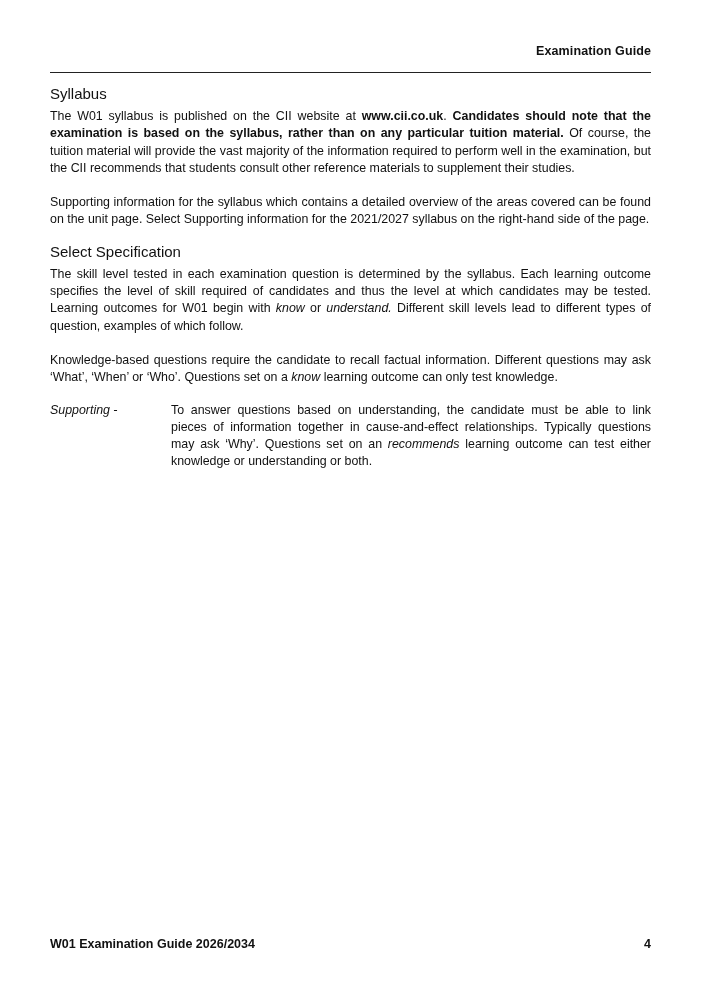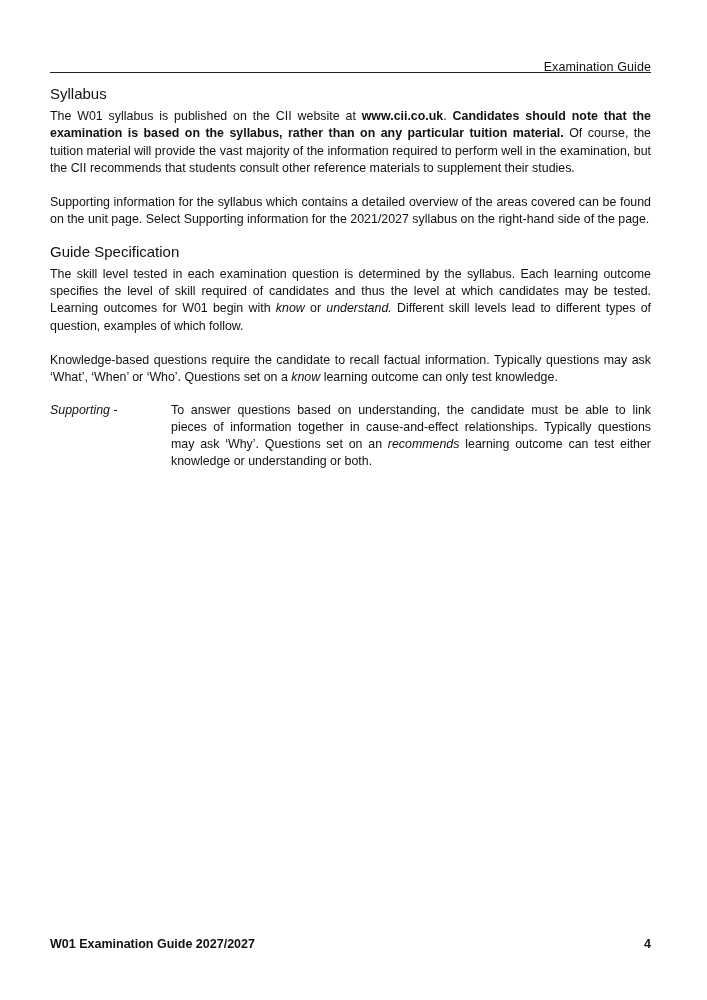--- a/index.html
+++ b/index.html
@@ -1,22 +1,22 @@
 <!DOCTYPE html>
 <html><head>
   <meta charset="utf-8">
   <style>
     html, body { margin: 0; padding: 0; background: #ffffff; }
     body {
       width: 707px; height: 1000px; position: relative; overflow: hidden;
       font-family: "Liberation Sans", sans-serif; color: #111;
     }
     .header-title {
-      position: absolute; right: 56px; top: 60px;
-      font-size: 12.5px; font-weight: normal; letter-spacing: 0.1px;
+      position: absolute; right: 56px; top: 44px;
+      font-size: 12.5px; font-weight: bold; letter-spacing: 0.1px;
     }
     .header-rule {
       position: absolute; left: 50px; right: 56px; top: 72px;
       border-top: 1.5px solid #222; height: 0;
     }
     .content {
       position: absolute; left: 50px; width: 601px; top: 84px;
       font-size: 12.4px; line-height: 17.3px;
     }
     h2 {
@@ -46,31 +46,31 @@
   <section>
     <h2>Syllabus</h2>
     <p><span>The W01 syllabus is published on the CII website at </span><b>www.cii.co.uk</b><span>.  </span><b>Candidates should note that the examination is based on the syllabus, rather than on any particular tuition material.</b><span>  Of course, the tuition material will provide the vast majority of the information required to perform well in the examination, but the CII recommends that students consult other reference materials to supplement their studies.</span></p>
     <div class="para-gap"></div>
     <p>Supporting information for the syllabus which contains a detailed overview of the areas covered can be found on the unit page. Select Supporting information for the 2021/2027 syllabus on the right-hand side of the page.</p>
   </section>
 
   <div class="section-gap"></div>
 
   <section>
-    <h2>Guide Specification</h2>
+    <h2>Select Specification</h2>
     <p><span>The skill level tested in each examination question is determined by the syllabus.  Each learning outcome specifies the level of skill required of candidates and thus the level at which candidates may be tested.  Learning outcomes for W01 begin with </span><em>know</em><span> or </span><em>understand.</em><span>  Different skill levels lead to different types of question, examples of which follow.</span></p>
     <div class="para-gap"></div>
 
     <div class="term-row">
-      <div class="def"><span>Knowledge-based questions require the candidate to recall factual information. Typically questions may ask ‘What’, ‘When’ or ‘Who’. Questions set on a </span><em>know</em><span> learning outcome can only test knowledge.</span></div>
+      <div class="def"><span>Knowledge-based questions require the candidate to recall factual information. Different questions may ask ‘What’, ‘When’ or ‘Who’. Questions set on a </span><em>know</em><span> learning outcome can only test knowledge.</span></div>
     </div>
     <div class="term-gap"></div>
     <div class="term-row">
       <div class="term">Supporting -</div>
       <div class="def"><span>To answer questions based on understanding, the candidate must be able to link pieces of information together in cause-and-effect relationships. Typically questions may ask ‘Why’. Questions set on an </span><em>recommends</em><span> learning outcome can test either knowledge or understanding or both.</span></div>
     </div>
   </section>
 </div>
 
 <div class="footer">
-  <span>W01 Examination Guide 2027/2027</span>
+  <span>W01 Examination Guide 2026/2034</span>
   <span>4</span>
 </div>
 
 </body></html>

